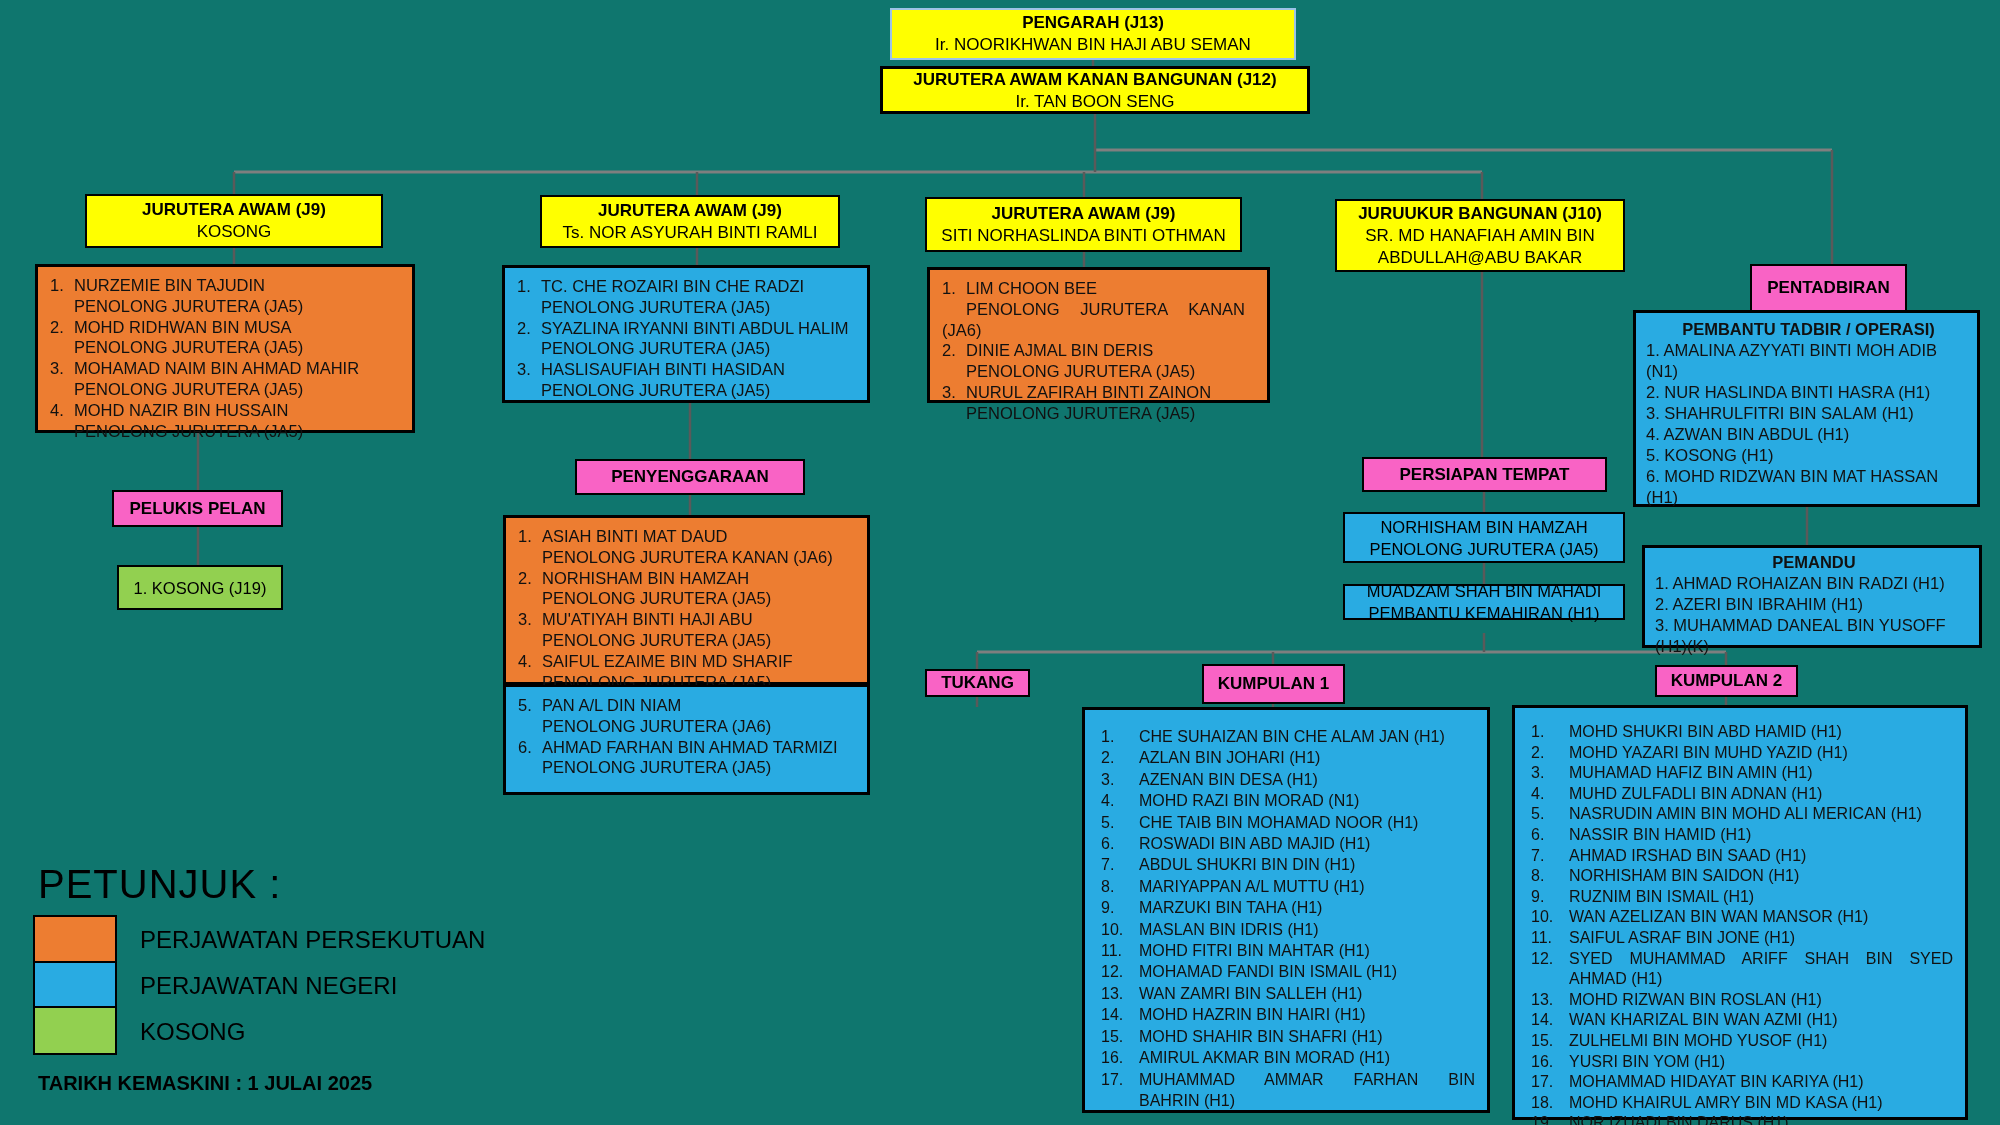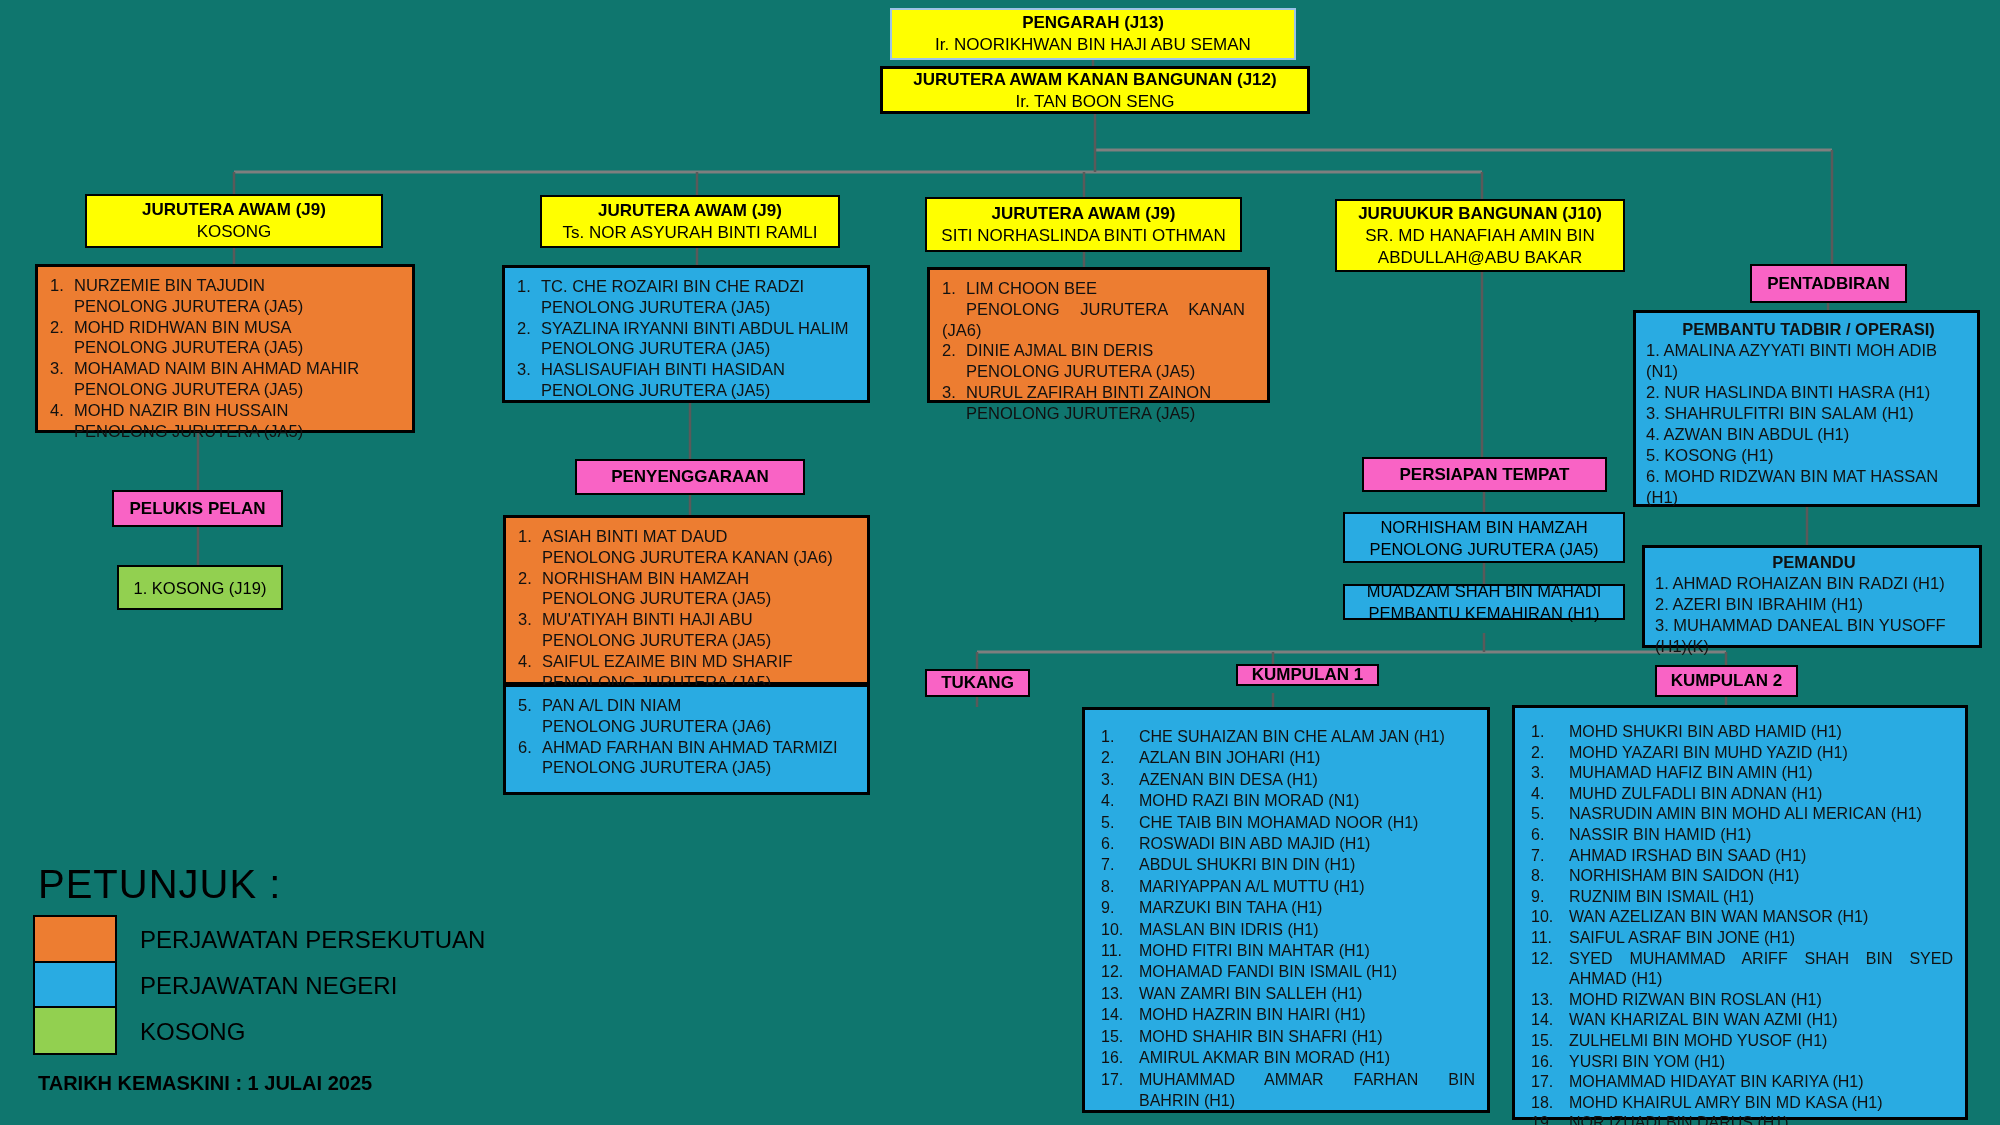--- a/index.html
+++ b/index.html
@@ -217,21 +217,21 @@
       <div class="pitem">
         <span class="pn">3.</span>
         <span class="pbody">
           <span class="pname">NURUL ZAFIRAH BINTI ZAINON</span>
           <span class="prole">PENOLONG JURUTERA (JA5)</span>
 
         </span>
       </div>
     </div>
 
-  <div class="box pink pinkhead" style="left:1750px;top:264px;width:157px;height:39px;">
+  <div class="box pink pinkhead" style="left:1750px;top:264px;width:157px;height:48px;">
     <span>PENTADBIRAN</span>
   </div>
 
   <div class="box blue slist thick" style="left:1633px;top:310px;width:347px;height:197px;padding:6px 6px 4px 10px;">
     <span class="ulist-title">PEMBANTU TADBIR / OPERASI)</span>
 
   <div class="sline">1. AMALINA AZYYATI BINTI MOH ADIB</div>
       <div class="sline">(N1)</div>
       <div class="sline">2. NUR HASLINDA BINTI HASRA (H1)</div>
       <div class="sline">3. SHAHRULFITRI BIN SALAM (H1)</div>
@@ -326,21 +326,21 @@
 
   <div class="box blue centered2" style="left:1343px;top:584px;width:282px;height:36px;">
     <span>MUADZAM SHAH BIN MAHADI</span>
     <span>PEMBANTU KEMAHIRAN (H1)</span>
   </div>
 
   <div class="box pink pinkhead" style="left:925px;top:669px;width:105px;height:28px;">
     <span>TUKANG</span>
   </div>
 
-  <div class="box pink pinkhead" style="left:1202px;top:664px;width:143px;height:22px;margin-left:34px;">
+  <div class="box pink pinkhead" style="left:1202px;top:664px;width:143px;height:40px;">
     <span>KUMPULAN 1</span>
   </div>
   <div class="box blue klist thick" style="left:1082px;top:707px;width:408px;height:406px;">
 
       <div class="kitem">
         <span class="kn">1.</span>
         <span class="kt">
           <span class="kt1">CHE SUHAIZAN BIN CHE ALAM JAN (H1)</span>
 
         </span>

